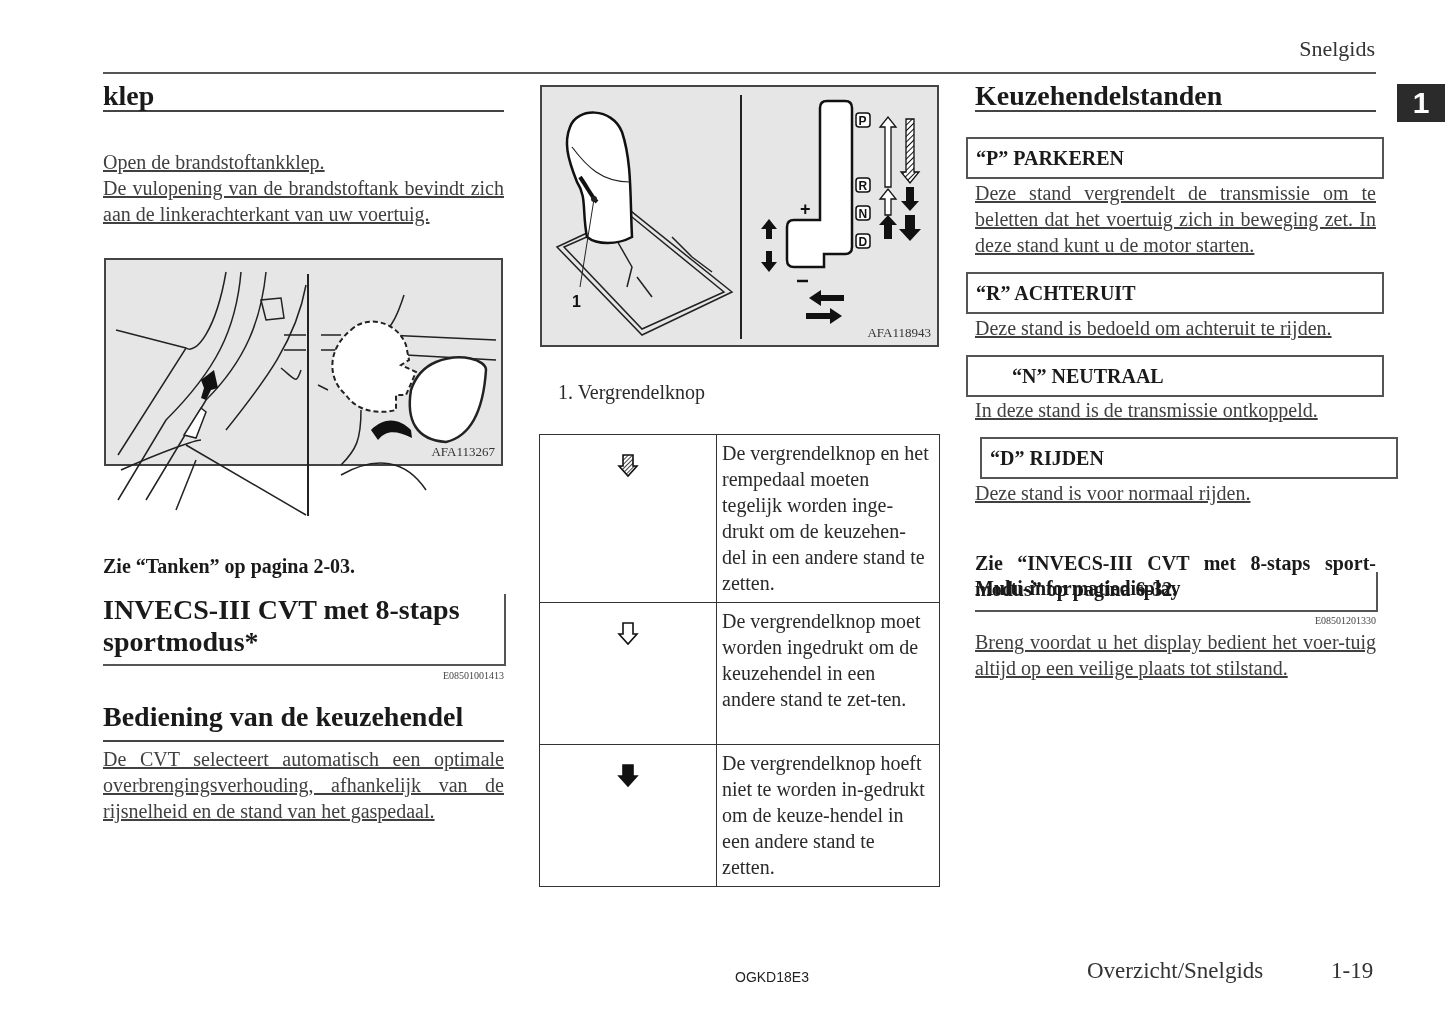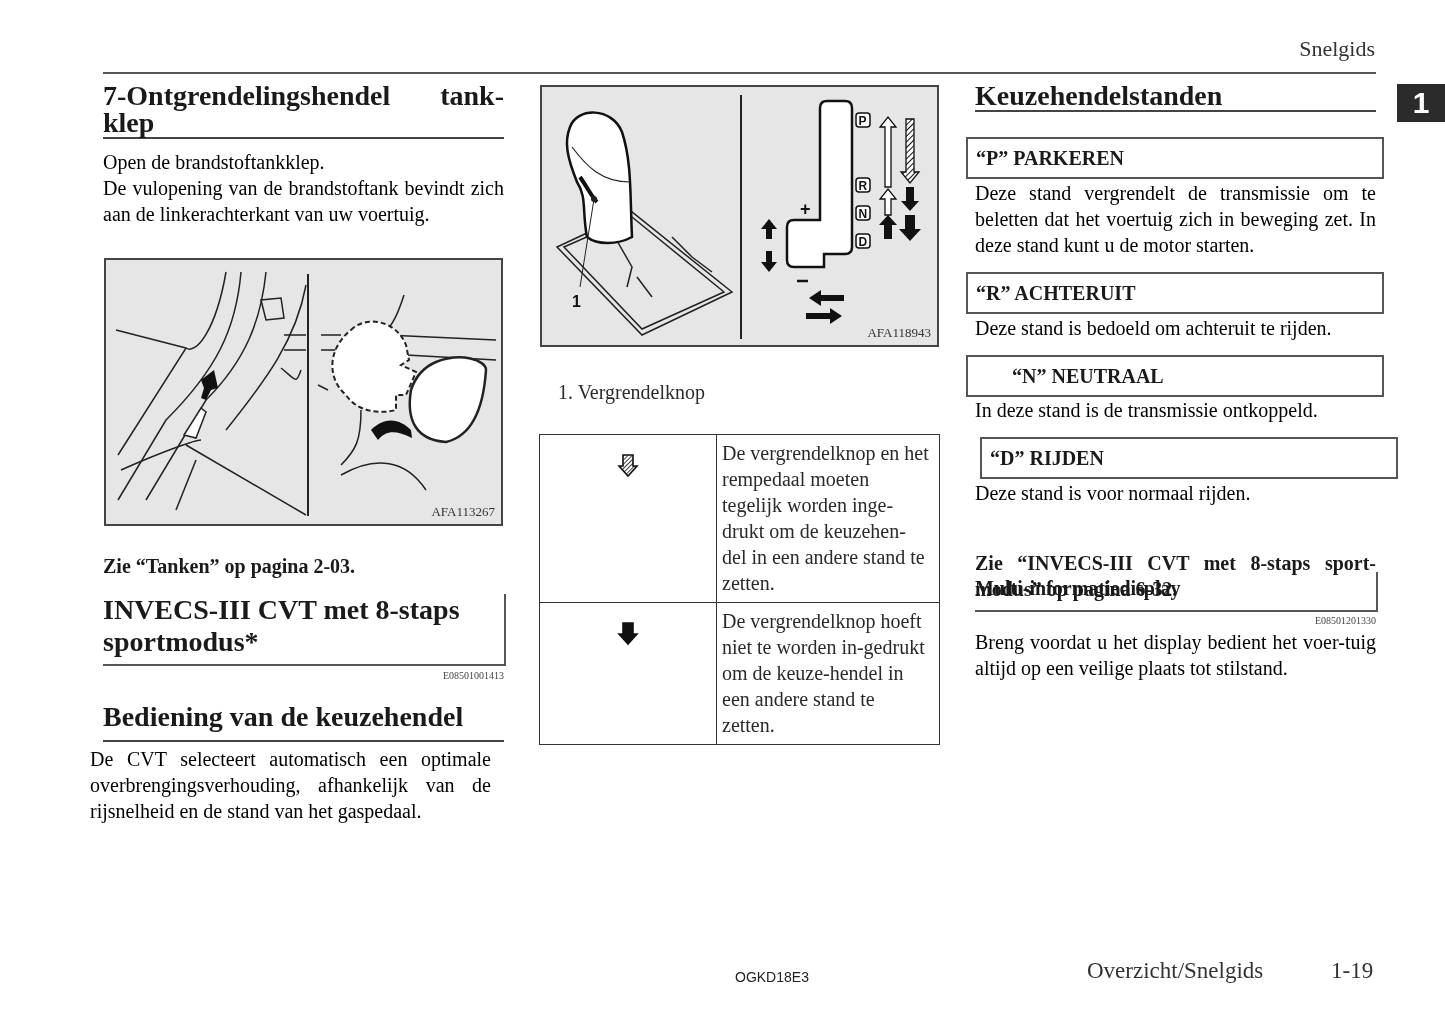--- a/index.html
+++ b/index.html
@@ -6,21 +6,21 @@
   body { width:1445px; height:1019px; position:relative; overflow:hidden;
          font-family:"Liberation Serif", "DejaVu Serif", serif; color:#222; }
   .abs { position:absolute; }
   .hdr-right { right:70px; top:36px; font-size:22px; color:#333; }
   .hdr-rule { left:103px; top:72px; width:1273px; height:2px; background:#555; }
   .tab-badge { left:1397px; top:84px; width:48px; height:38px; background:#2b2b2b; color:#fff;
                font-family:"Liberation Sans", sans-serif; font-weight:bold; font-size:30px;
                display:flex; align-items:center; justify-content:center; }
   .h-uline { font-weight:bold; font-size:28px; line-height:27px; border-bottom:2px solid #444; color:#1a1a1a; }
   .just { text-align:justify; }
-  .body-text { font-size:20px; line-height:26px; color:#000000; }
+  .body-text { font-size:20px; line-height:26px; color:#404040;text-decoration:underline; }
   .fig { background:#e6e6e6; border:2px solid #444; box-sizing:border-box; }
   .fig-code { font-size:13px; color:#333; }
   .code-small { font-size:10px; color:#444; }
   .boxed-h { border-right:2px solid #555; border-bottom:2px solid #555; }
   .pos-box { border:2px solid #555; box-sizing:border-box; height:42px; padding-left:8px;
              font-weight:bold; font-size:20px; line-height:38px; color:#1a1a1a; }
   table.lock { border-collapse:collapse; }
   table.lock td { border:1.5px solid #333; vertical-align:top; }
   table.lock td.icon { width:174px; text-align:center; padding-top:18px; }
   table.lock td.txt { padding:5px 10px 6px 5px; font-size:20px; line-height:26px; color:#2a2a2a;margin-left:21px; }
@@ -29,34 +29,30 @@
 </style>
 </head>
 <body>
 
 <div class="abs hdr-right">Snelgids</div>
 <div class="abs hdr-rule"></div>
 <div class="abs tab-badge">1</div>
 
 <div class="abs" style="left:103px; top:82px; width:401px;">
   <div class="h-uline" style="padding-bottom:1px;">
-    <div style="display:flex; justify-content:space-between;">
-      <span>7-Ontgrendelingshendel</span>
-      <span>tank-</span>
-    </div>
     <div>klep</div>
   </div>
 </div>
 
 <div class="abs body-text just" style="left:103px; top:149px; width:401px;">
   <div>Open de brandstoftankklep.</div>
   <div>De vulopening van de brandstoftank bevindt zich aan de linkerachterkant van uw voertuig.</div>
 </div>
 
-<div class="abs fig" style="left:104px; top:258px; width:399px; height:268px;">
+<div class="abs fig" style="left:104px; top:258px; width:399px; height:208px;">
   <svg width="395" height="258" viewBox="0 0 395 258">
     <g fill="none" stroke="#222" stroke-width="1.5">
       <path d="M10 70 L80 88"></path>
       <path d="M120 12 C110 70 90 95 80 88 L12 195"></path>
       <path d="M135 12 C130 70 110 110 60 160 L12 240"></path>
       <path d="M160 12 C155 60 140 100 100 140 L40 240"></path>
       <path d="M200 25 C190 80 160 120 120 170"></path>
       <path d="M155 40 L160 60 L178 58 L175 38 Z"></path>
       <path d="M175 108 C190 120 190 125 195 110"></path>
       <path d="M178 75 L200 75 M178 90 L200 90"></path>
@@ -82,21 +78,21 @@
 <div class="abs boxed-h" style="left:103px; top:594px; width:401px; height:70px;">
   <div style="font-weight:bold; font-size:28px; line-height:32px; color:#1a1a1a;">
     <div>INVECS-III CVT met 8-staps</div>
     <div>sportmodus*</div>
   </div>
 </div>
 <div class="abs code-small" style="left:103px; width:401px; text-align:right; top:670px;">E08501001413</div>
 
 <div class="abs h-uline" style="left:103px; top:703px; width:401px; padding-bottom:10px;">Bediening van de keuzehendel</div>
 
-<div class="abs body-text just" style="left:90px; top:746px; width:401px;">De CVT selecteert automatisch een optimale overbrengingsverhouding, afhankelijk van de rijsnelheid en de stand van het gaspedaal.</div>
+<div class="abs body-text just" style="left:103px; top:746px; width:401px;">De CVT selecteert automatisch een optimale overbrengingsverhouding, afhankelijk van de rijsnelheid en de stand van het gaspedaal.</div>
 
 <div class="abs fig" style="left:540px; top:85px; width:399px; height:262px;">
   <svg width="395" height="258" viewBox="0 0 395 258">
 
     <g fill="none" stroke="#222" stroke-width="1.5">
       <path d="M15 160 L90 125 L190 205 L100 248 L15 160 Z"></path>
       <path d="M22 160 L90 130 L182 205 L100 242 Z"></path>
       <path d="M70 145 L90 180 L85 200 M130 150 L150 170 L170 185 M95 190 L110 210"></path>
     </g>
     <path d="M28 40 C35 20 70 20 80 45 C90 75 88 110 90 150 C75 158 55 158 45 150 C40 125 45 110 35 95 C25 70 22 55 28 40 Z" fill="#fff" stroke="#111" stroke-width="2.5"></path>
@@ -162,20 +158,28 @@
           </pattern>
         </defs>
         <path d="M6 2 L16 2 L16 13 L20 13 L11 23 L2 13 L6 13 Z" fill="url(#hatch2)" stroke="#111" stroke-width="1.6"></path>
       </svg>
     </td>
     <td class="txt">De vergrendelknop en het rempedaal moeten tegelijk worden inge-drukt om de keuzehen-del in een andere stand te zetten.</td>
   </tr>
   <tr style="height:142px;">
     <td class="icon">
       <svg width="22" height="26" viewBox="0 0 22 26">
+        <path d="M6 2 L16 2 L16 13 L20 13 L11 23 L2 13 L6 13 Z" fill="#fff" stroke="#111" stroke-width="1.6"></path>
+      </svg>
+    </td>
+    <td class="txt">De vergrendelknop moet worden ingedrukt om de keuzehendel in een andere stand te zet-ten.</td>
+  </tr>
+  <tr style="height:142px;">
+    <td class="icon">
+      <svg width="22" height="26" viewBox="0 0 22 26">
         <path d="M6 2 L16 2 L16 13 L20 13 L11 23 L2 13 L6 13 Z" fill="#111" stroke="#111" stroke-width="1.6"></path>
       </svg>
     </td>
     <td class="txt">De vergrendelknop hoeft niet te worden in-gedrukt om de keuze-hendel in een andere stand te zetten.</td>
   </tr>
 </tbody>
   </table>
 
 <div class="abs h-uline" style="left:975px; top:82px; width:401px; padding-bottom:1px;">Keuzehendelstanden</div>
 

